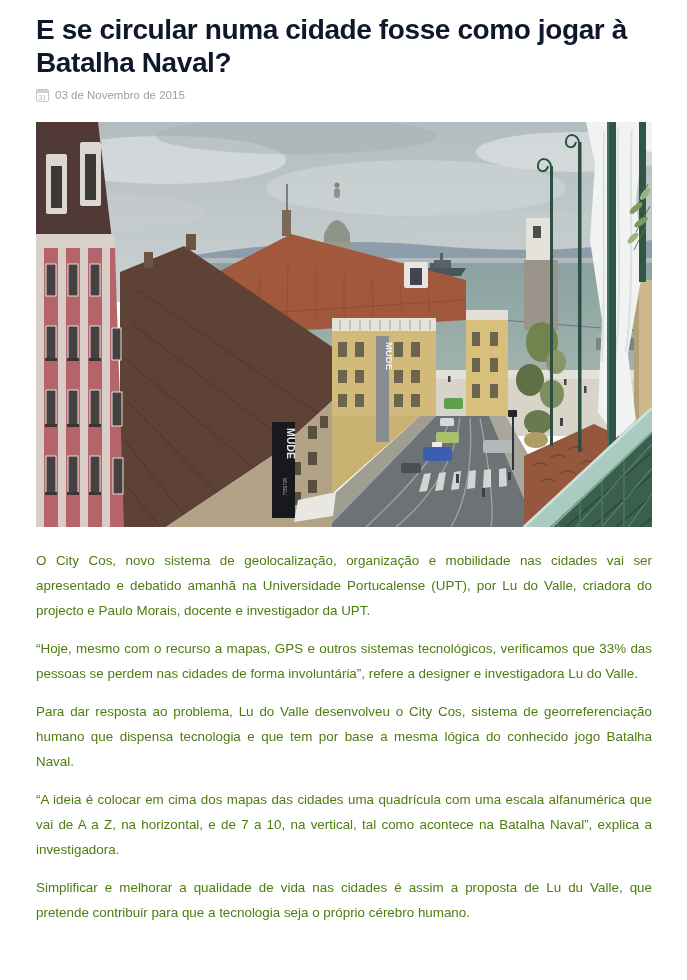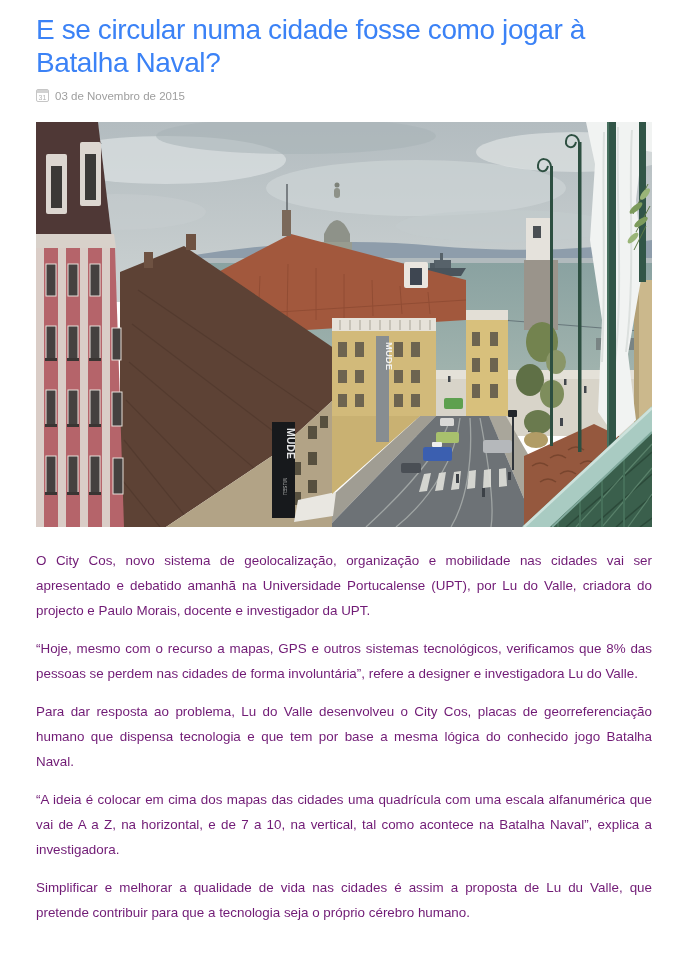--- a/index.html
+++ b/index.html
@@ -3,41 +3,41 @@
 <meta charset="utf-8">
 <style>
   html,body { margin:0; padding:0; background:#ffffff; }
   body { width:687px; font-family:"Liberation Sans","DejaVu Sans",sans-serif; }
   .page { width:616px; margin-left:36px; padding-top:13px; }
 
   h1.title {
     margin:0 0 10px 0;
     font-size:28px;
     line-height:33px;
-    font-weight:normal;
-    color:#3b82f6;
+    font-weight:bold;
+    color:#0f172a;
     letter-spacing:-0.4px;
   }
 
-  .meta { display:flex; align-items:center; gap:6px; margin:0 0 20px 0; }
+  .meta { display:flex; gap:6px; margin:0 0 20px 0; }
   .cal { display:inline-block; width:13px; height:13px; border:1px solid #c6c6c6;
          border-radius:2px; position:relative; background:#fff; box-sizing:border-box; }
   .cal-top { position:absolute; top:0; left:0; right:0; height:3px; background:#d2d2d2; }
   .cal-day { position:absolute; top:3px; left:0; right:0; text-align:center;
              font-size:7px; line-height:9px; color:#b3b3b3; }
   .date { font-size:11.5px; color:#9e9e9e; }
 
   figure.photo { margin:0 0 21px 0; width:616px; height:405px; overflow:hidden; }
   figure.photo svg { display:block; }
 
   .body p {
     margin:0 0 13px 0;
     font-size:13.4px;
     line-height:25px;
-    color:#701a75;
+    color:#4d7c0f;
     text-align:justify;
   }
 </style>
 </head>
 <body>
 
 <main class="page">
 
   <h1 class="title">E se circular numa cidade fosse como jogar à Batalha Naval?</h1>
 
@@ -380,19 +380,19 @@
         </g>
         <polygon points="616,284 616,310 514,405 486,405" fill="#a9cbc2"></polygon>
         <path d="M616,286 L488,405" stroke="#cde2dc" stroke-width="2.5" fill="none"></path>
         <path d="M616,310 L516,405" stroke="#7fa99c" stroke-width="2" fill="none"></path>
       </g>
     </svg>
   </figure>
 
   <div class="body">
     <p>O City Cos, novo sistema de geolocalização, organização e mobilidade nas cidades vai ser apresentado e debatido amanhã na Universidade Portucalense (UPT), por Lu do Valle, criadora do projecto e Paulo Morais, docente e investigador da UPT.</p>
-    <p>“Hoje, mesmo com o recurso a mapas, GPS e outros sistemas tecnológicos, verificamos que 8% das pessoas se perdem nas cidades de forma involuntária”, refere a designer e investigadora Lu do Valle.</p>
-    <p>Para dar resposta ao problema, Lu do Valle desenvolveu o City Cos, placas de georreferenciação humano que dispensa tecnologia e que tem por base a mesma lógica do conhecido jogo Batalha Naval.</p>
+    <p>“Hoje, mesmo com o recurso a mapas, GPS e outros sistemas tecnológicos, verificamos que 33% das pessoas se perdem nas cidades de forma involuntária”, refere a designer e investigadora Lu do Valle.</p>
+    <p>Para dar resposta ao problema, Lu do Valle desenvolveu o City Cos, sistema de georreferenciação humano que dispensa tecnologia e que tem por base a mesma lógica do conhecido jogo Batalha Naval.</p>
     <p>“A ideia é colocar em cima dos mapas das cidades uma quadrícula com uma escala alfanumérica que vai de A a Z, na horizontal, e de 7 a 10, na vertical, tal como acontece na Batalha Naval”, explica a investigadora.</p>
     <p>Simplificar e melhorar a qualidade de vida nas cidades é assim a proposta de Lu du Valle, que pretende contribuir para que a tecnologia seja o próprio cérebro humano.</p>
   </div>
 
 </main>
 
 </body></html>

